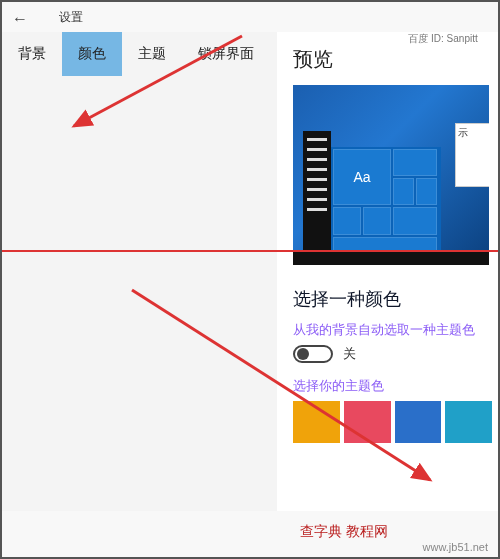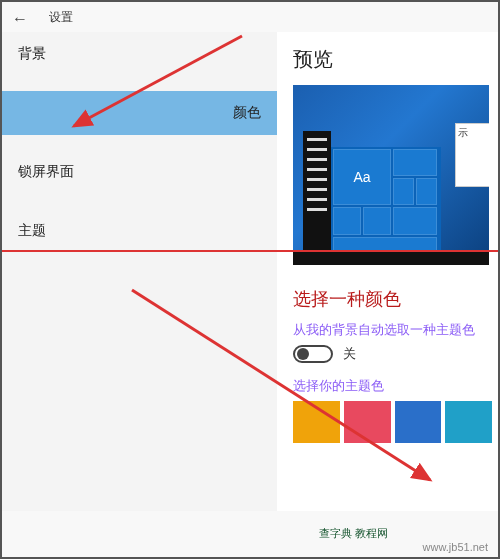--- a/index.html
+++ b/index.html
@@ -1,64 +1,64 @@
 <!DOCTYPE html>
 <html><head>
 <meta charset="utf-8">
 <style>
 * { margin: 0; padding: 0; box-sizing: border-box; font-family: "Microsoft YaHei", "Segoe UI", sans-serif; }
 html, body { width: 500px; height: 559px; overflow: hidden; background: #fff; }
 .frame { position: relative; width: 500px; height: 559px; border: 2px solid #555; background: #f8f8f8; }
 .titlebar { display: flex; align-items: center; height: 30px; padding: 0 6px; font-size: 12px; color: #333; }
 .back-arrow { width: 24px; text-align: center; font-size: 16px; color: #444; cursor: pointer; }
-.titlebar-text { margin-left: 17px; }
+.titlebar-text { margin-left: 27px; }
 .header { display: flex; align-items: center; height: 46px; padding: 0 10px; }
 .gear { width: 22px; height: 22px; margin-right: 10px; }
 .gear svg { width: 22px; height: 22px; }
 .header-title { font-size: 18px; font-weight: 600; color: #222; }
 .body { display: flex; height: calc(100% - 76px); }
-.sidebar { width: 275px; background: #f4f4f4; display: flex; flex-direction: column; gap: 15px; }
+.sidebar { width: 275px; background: #f4f4f4; display: flex; flex-direction: row; }
 .sidebar-item { height: 44px; display: flex; align-items: center; padding: 0 16px; font-size: 14px; color: #222; cursor: pointer; }
 .sidebar-item.selected { background: #76b7e4; justify-content: flex-end; }
 .content { flex: 1; background: #fff; padding: 14px 6px 0 16px; overflow: hidden; position: relative; }
 .preview-title { font-size: 20px; font-weight: 500; margin-bottom: 12px; color: #222; }
 .preview-box { position: relative; width: 196px; height: 180px; background: linear-gradient(135deg,#1b5fb0,#2377d0 40%,#0b3f7d); overflow: hidden; }
 .preview-box .taskbar { position: absolute; bottom: 0; left: 0; right: 0; height: 14px; background: #111; }
 .preview-box .start { position: absolute; left: 10px; bottom: 14px; width: 138px; height: 120px; }
 .preview-box .start .col1 { position: absolute; left: 0; top: 0; width: 28px; height: 120px; background: #111; }
 .preview-box .start .col1 .line { height: 3px; margin: 7px 4px; background: #ddd; }
 .preview-box .start .tiles { position: absolute; left: 28px; top: 16px; width: 110px; height: 120px; background: #0b63b8; }
 .tile { position: absolute; background: #1a7ad1; border: 1px solid rgba(255,255,255,.15); }
 .t1 { left: 2px; top: 2px; width: 58px; height: 56px; display: flex; align-items: center; justify-content: center; color: #fff; font-size: 14px; }
 .t2 { left: 62px; top: 2px; width: 44px; height: 27px; }
 .t3 { left: 62px; top: 31px; width: 21px; height: 27px; }
 .t4 { left: 85px; top: 31px; width: 21px; height: 27px; }
 .t5 { left: 2px; top: 60px; width: 28px; height: 28px; }
 .t6 { left: 32px; top: 60px; width: 28px; height: 28px; }
 .t7 { left: 62px; top: 60px; width: 44px; height: 28px; }
 .t8 { left: 2px; top: 90px; width: 104px; height: 28px; }
 .preview-box .win { position: absolute; right: -10px; top: 38px; width: 44px; height: 64px; background: #fff; border: 1px solid #ccc; font-size: 10px; padding: 2px; color: #333; }
-.section-title { font-size: 18px; font-weight: 500; margin: 22px 0 10px; color: #b91c1c; }
+.section-title { font-size: 18px; font-weight: 500; margin: 22px 0 10px; color: #0f172a; }
 .subtext { font-size: 13px; color: #8b5cf6; margin-bottom: 6px; }
 .toggle-row { display: flex; align-items: center; gap: 10px; margin-bottom: 14px; }
 .toggle { width: 40px; height: 18px; border: 2px solid #444; border-radius: 10px; position: relative; cursor: pointer; }
 .toggle .knob { position: absolute; left: 2px; top: 1px; width: 12px; height: 12px; border-radius: 50%; background: #444; }
 .toggle-label { font-size: 13px; color: #333; }
 .color-row { display: flex; gap: 4px; margin-top: 6px; }
 .color-sw { width: 48px; height: 42px; cursor: pointer; }
 .sw1 { background: #f0a30a; }
 .sw2 { background: #e8495f; }
 .sw3 { background: #2a6fc9; }
 .sw4 { background: #20a0c8; }
 .watermark { position: absolute; right: 6px; top: 30px; width: 98px; text-align: center; font-size: 10px; color: #777; pointer-events: none; }
 .watermark .logo { font-size: 16px; color: #7aa5d4; font-weight: bold; letter-spacing: 1px; }
 .overlay { position: absolute; inset: 0; pointer-events: none; }
 .hline { position: absolute; left: 0; right: 0; top: 248px; height: 2px; background: #d33; }
 .footer-wm { position: absolute; right: 10px; bottom: 4px; font-size: 11px; color: #888; pointer-events: none; }
-.footer-wm2 { position: absolute; right: 110px; bottom: 16px; font-size: 11px; color: #14532d; pointer-events: none; }
+.footer-wm2 { position: absolute; right: 110px; bottom: 16px; font-size: 14px; color: #b91c1c; pointer-events: none; }
 </style>
 </head>
 <body>
 
 <div class="frame">
 
   <div class="titlebar">
     <div class="back-arrow">←</div>
     <div class="titlebar-text">设置</div>
   </div>
@@ -66,24 +66,24 @@
 
   <div class="body">
     <div class="sidebar">
       <div class="sidebar-item">
           <span>背景</span>
         </div>
       <div class="sidebar-item selected">
           <span>颜色</span>
         </div>
       <div class="sidebar-item">
-          <span>锁屏界面</span>
+          <span>主题</span>
         </div>
       <div class="sidebar-item">
-          <span>主题</span>
+          <span>锁屏界面</span>
         </div>
     </div>
 
     <div class="content">
       <div class="preview-title">预览</div>
 
       <div class="preview-box">
         <div class="start">
           <div class="col1">
             <div class="line"></div>
@@ -122,20 +122,21 @@
       <div class="color-row">
         <div class="color-sw sw1"></div>
         <div class="color-sw sw2"></div>
         <div class="color-sw sw3"></div>
         <div class="color-sw sw4"></div>
       </div>
     </div>
   </div>
 
   <div class="watermark">
+    <div>百度 ID: Sanpitt</div>
   </div>
 
   <div class="overlay">
     <div class="hline"></div>
     <svg width="500" height="559" style="position:absolute;inset:0">
       <defs>
           <marker id="ah" markerWidth="8" markerHeight="8" refX="6" refY="3" orient="auto">
             <path d="M0,0 L7,3 L0,6 Z" fill="#d33"></path>
           </marker>
         </defs>

